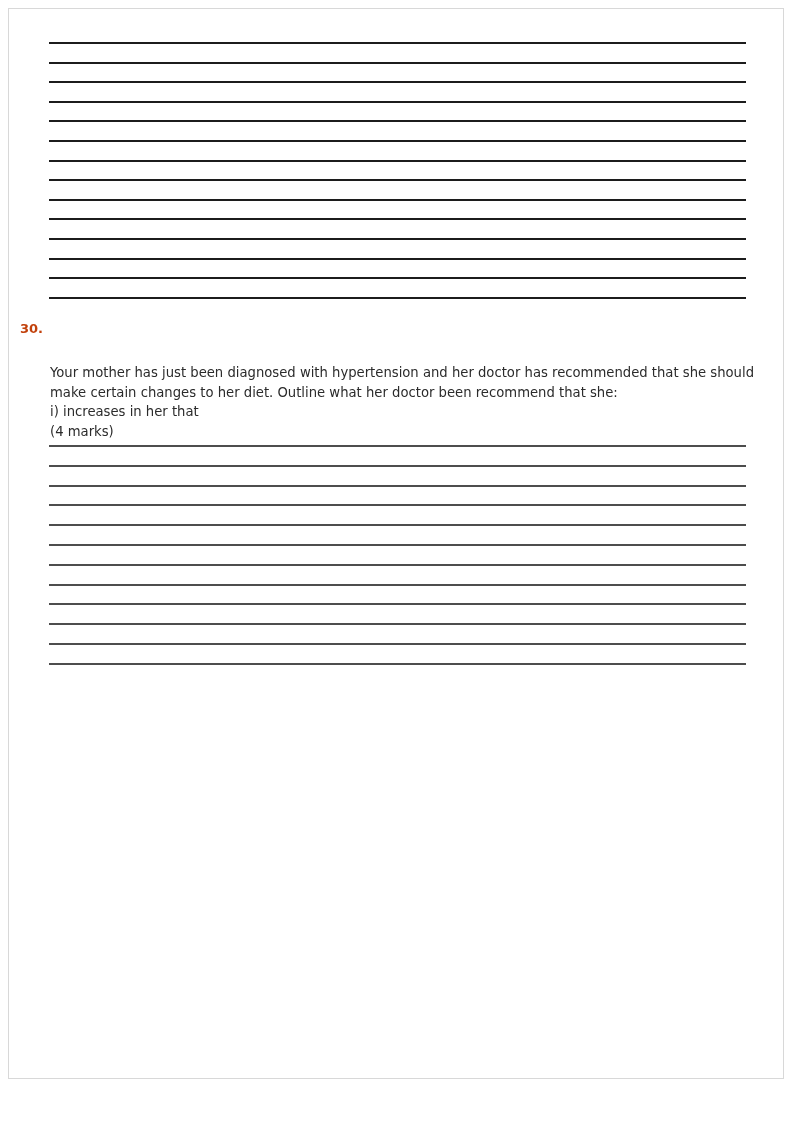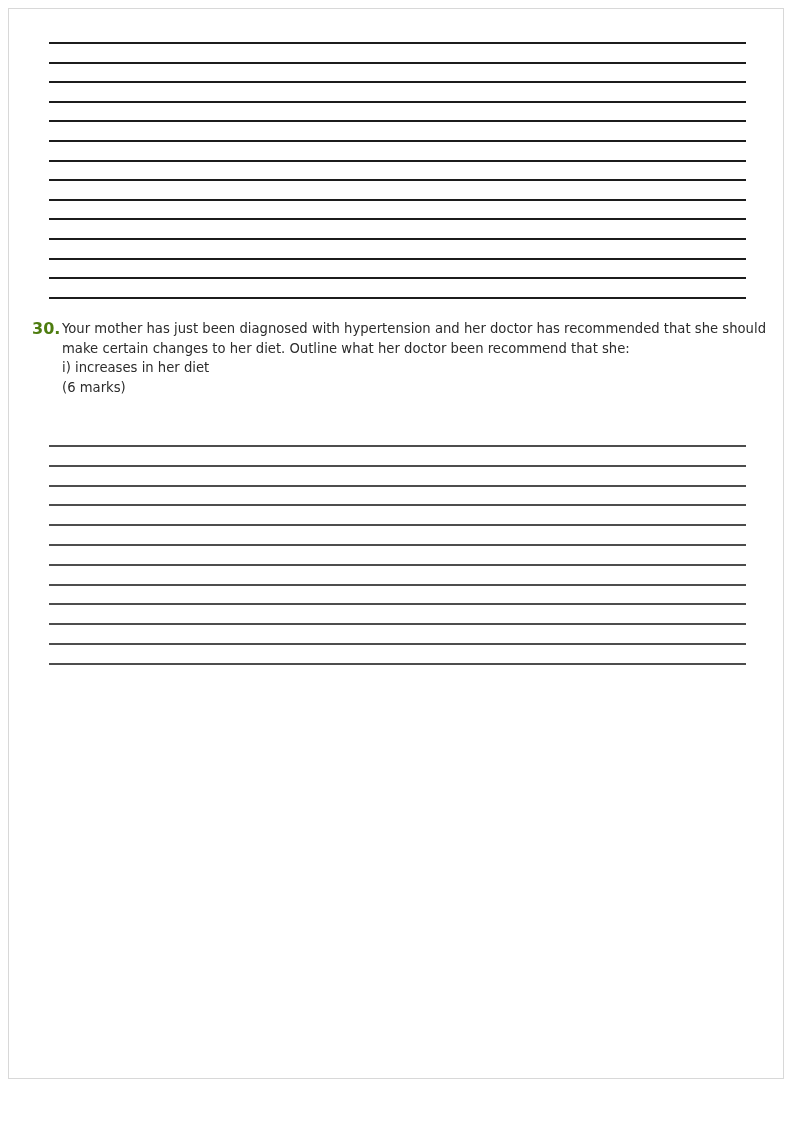--- a/index.html
+++ b/index.html
@@ -63,26 +63,26 @@
     line-height: 19.6px;
   }
   .q-row {
     display: flex;
     align-items: flex-start;
   }
   .q-number {
     font-weight: bold;
     width: 30px;
     flex: 0 0 30px;
-    color: #4d7c0f;
-    font-size: 16px;
-    margin-left: 12px;
+    color: #c2410c;
+    font-size: 13px;
   }
   .q-body {
     flex: 1 1 auto;
+    margin-top: 44px;
   }
   .q-line {
     white-space: nowrap;
   }
 
   
   #page-footer {
     position: absolute;
     left: 0;
     top: 1081px;
@@ -111,22 +111,22 @@
       <div class="rule-line" style="border-top-color: rgb(28, 28, 28); margin-bottom: 17.6px;"></div>
       <div class="rule-line" style="border-top-color: rgb(28, 28, 28); margin-bottom: 17.6px;"></div>
     </div>
 
   <div id="question-block">
     <div class="q-row">
       <div class="q-number">30.</div>
       <div class="q-body">
         <div class="q-line">Your mother has just been diagnosed with hypertension and her doctor has recommended that she should</div>
         <div class="q-line">make certain changes to her diet. Outline what her doctor been recommend that she:</div>
-        <div class="q-line">i) increases in her diet</div>
-        <div class="q-line">(6 marks)</div>
+        <div class="q-line">i) increases in her that</div>
+        <div class="q-line">(4 marks)</div>
       </div>
     </div>
   </div>
 
   <div class="rule-group" id="answer-lines-bottom">
       <div class="rule-line" style="border-top-color: rgb(77, 77, 77); margin-bottom: 17.8px;"></div>
       <div class="rule-line" style="border-top-color: rgb(77, 77, 77); margin-bottom: 17.8px;"></div>
       <div class="rule-line" style="border-top-color: rgb(77, 77, 77); margin-bottom: 17.8px;"></div>
       <div class="rule-line" style="border-top-color: rgb(77, 77, 77); margin-bottom: 17.8px;"></div>
       <div class="rule-line" style="border-top-color: rgb(77, 77, 77); margin-bottom: 17.8px;"></div>

